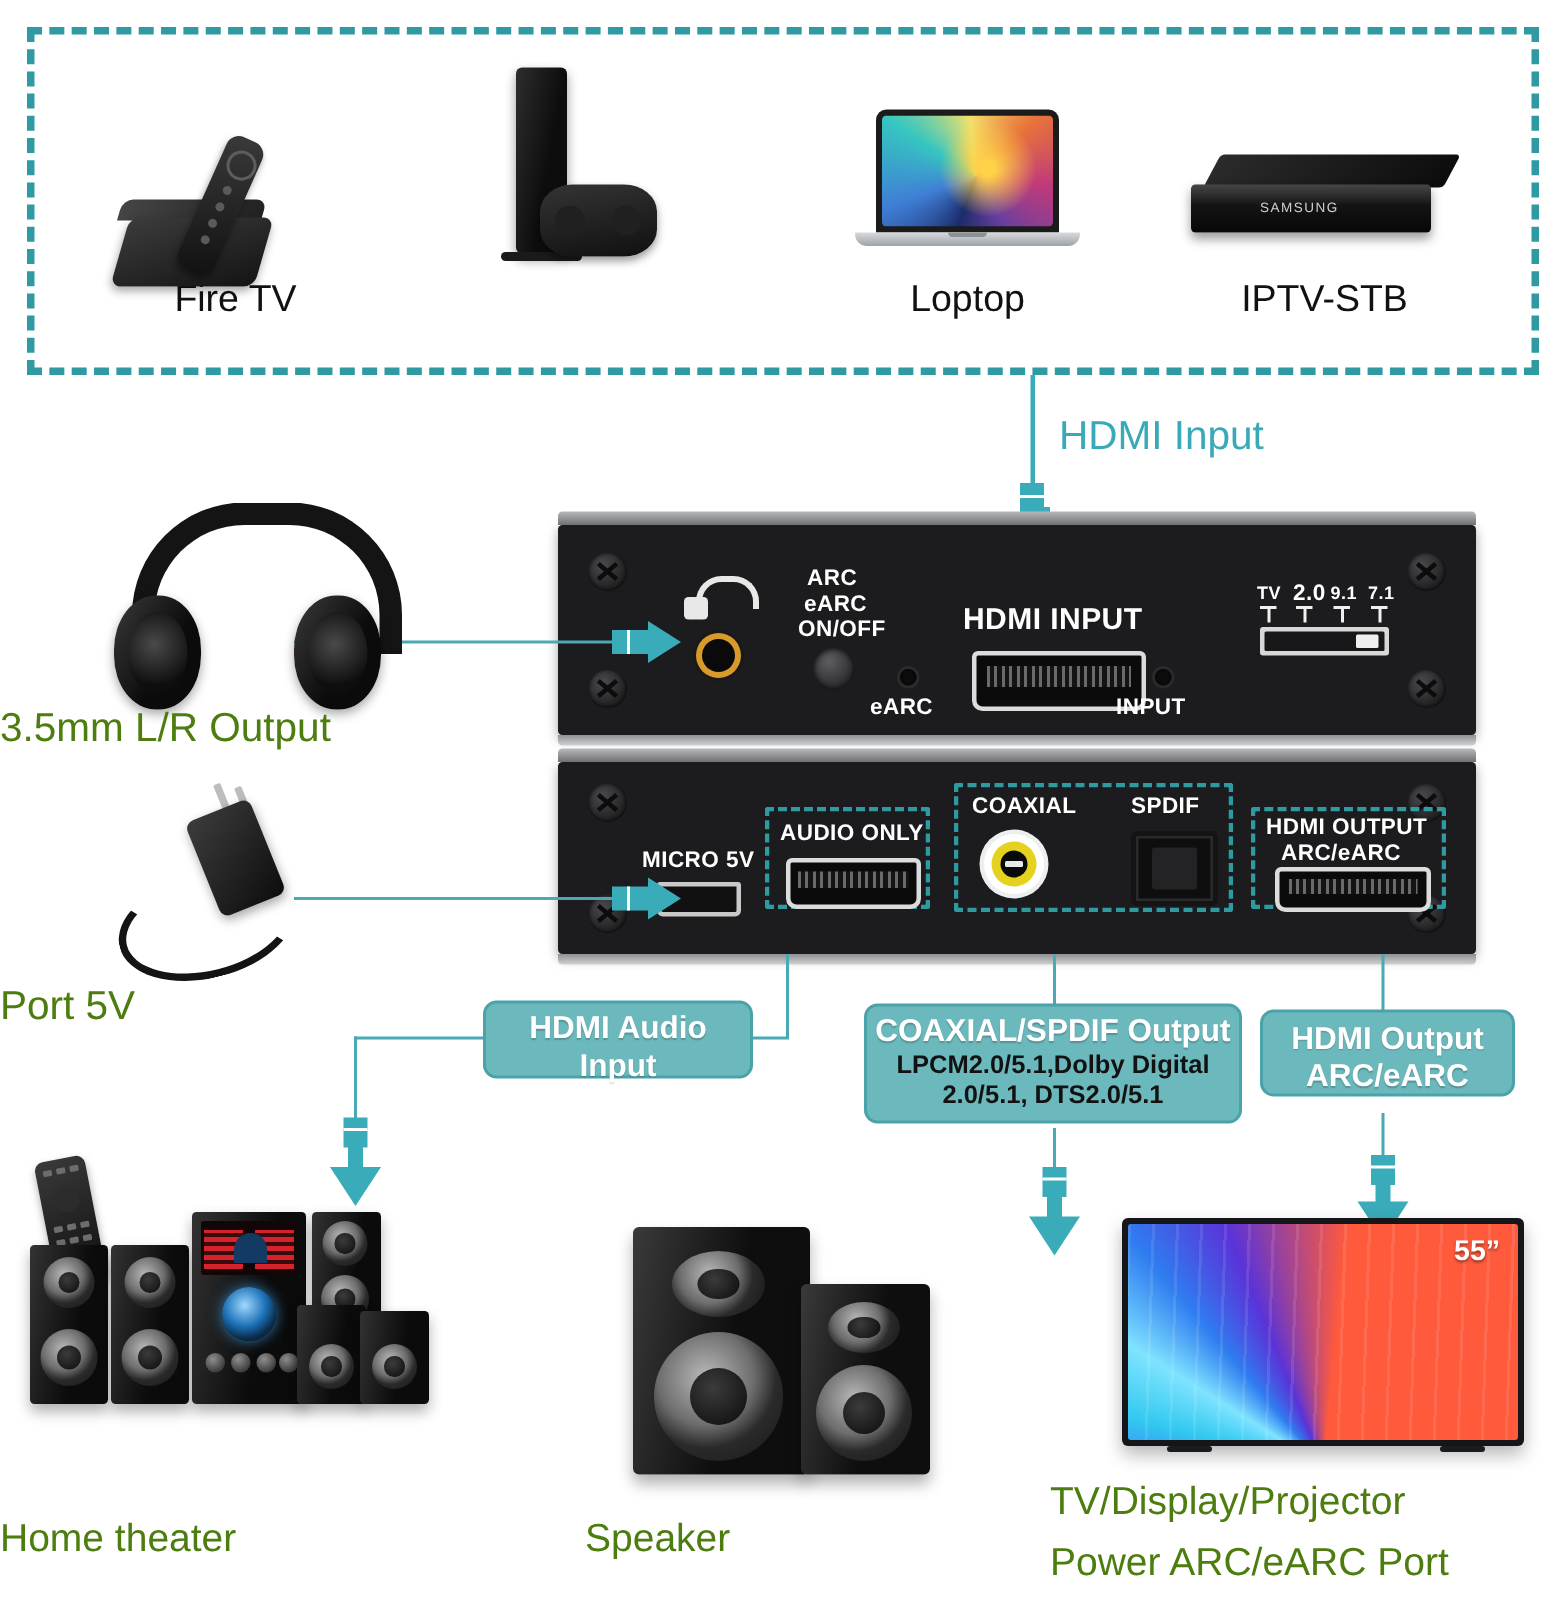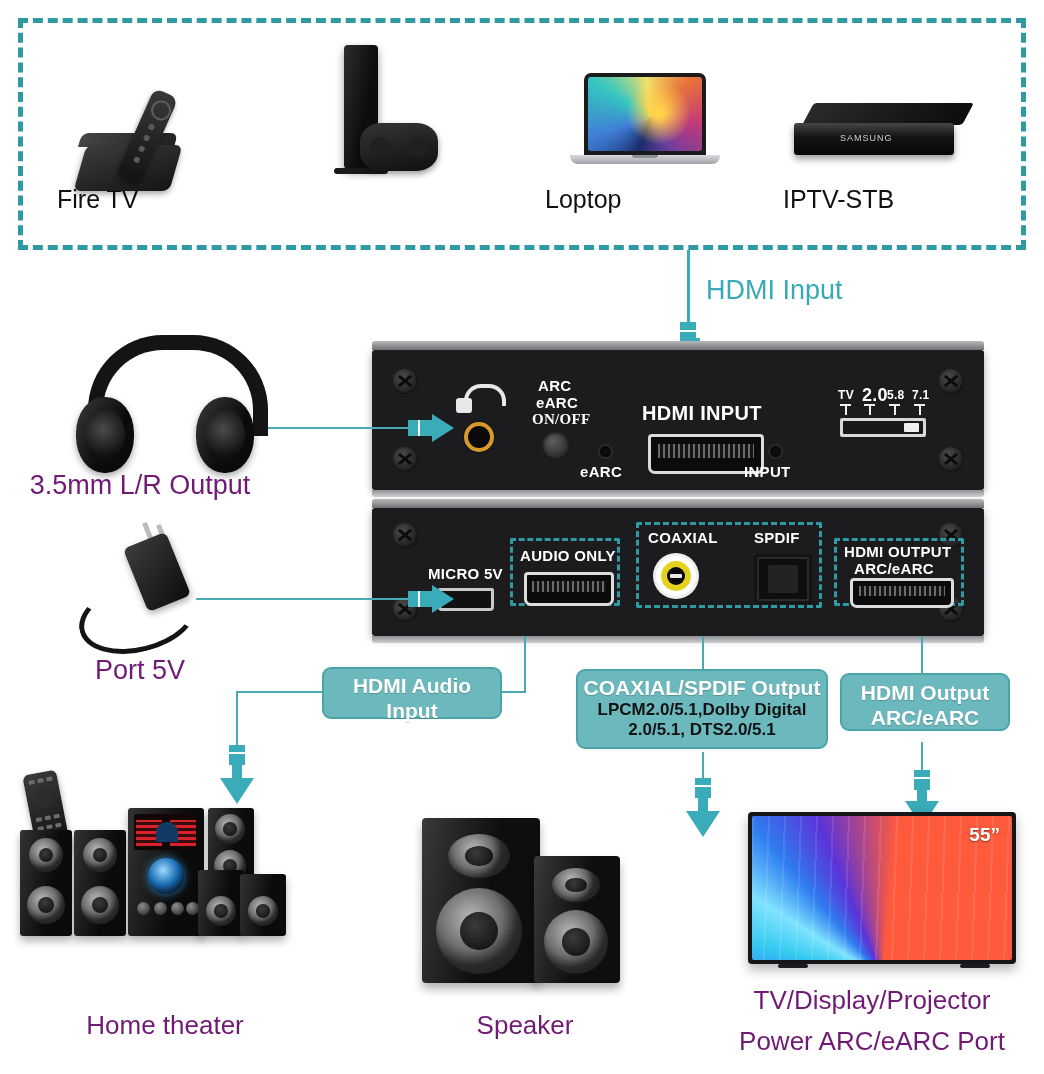--- a/index.html
+++ b/index.html
@@ -5,21 +5,21 @@
   html,body{margin:0;padding:0;background:#fff;}
   body{width:1044px;height:1074px;position:relative;overflow:hidden;
        font-family:"Liberation Sans",sans-serif;color:#111;}
   .abs{position:absolute;}
 
   
   #source-group{left:18px;top:18px;width:1008px;height:232px;
       border:5px dashed #2f9aa2;box-sizing:border-box;background:#fff;}
   .src-cell{position:absolute;top:14px;width:200px;height:200px;}
   .src-art{height:140px;display:flex;align-items:flex-end;justify-content:center;}
-  .src-label{text-align:left;font-size:25px;color:#111;margin-top:8px;
+  .src-label{text-align:center;font-size:25px;color:#111;margin-top:8px;
       font-family:"Liberation Sans",sans-serif;}
 
   
   .ftv-box{width:96px;height:46px;background:linear-gradient(160deg,#3c3c3c,#141414);
       border-radius:7px;transform:skewX(-16deg);box-shadow:0 3px 6px rgba(0,0,0,.35);}
   .ftv-top{position:absolute;left:8px;top:96px;width:96px;height:14px;
       background:linear-gradient(90deg,#454545,#222);border-radius:7px 7px 0 0;transform:skewX(-16deg);}
   .ftv-remote{position:absolute;left:62px;top:52px;width:26px;height:96px;
       background:linear-gradient(160deg,#3a3a3a,#111);border-radius:9px;
       transform:rotate(24deg);box-shadow:0 3px 5px rgba(0,0,0,.4);}
@@ -123,21 +123,21 @@
   .micro-usb{position:absolute;background:#111;border:3px solid #c9c9c9;border-radius:2px 2px 4px 4px;}
 
   
   .callout{position:absolute;background:#6cb9bd;border:2px solid #4aa3a8;border-radius:9px;
       text-align:center;box-sizing:border-box;}
   .callout .ctitle{color:#fff;font-weight:bold;font-size:21px;line-height:25px;
       text-shadow:0 1px 1px rgba(0,0,0,.22);}
   .callout .csub{color:#121212;font-weight:bold;font-size:17px;line-height:20px;}
 
   
-  .bcap{position:absolute;text-align:center;font-size:26px;color:#701a75;white-space:nowrap;}
+  .bcap{position:absolute;font-size:26px;color:#4d7c0f;white-space:nowrap;}
 
   .spk{position:absolute;background:linear-gradient(100deg,#3a3a3a,#0e0e0e 55%);border-radius:4px;
       box-shadow:0 6px 10px rgba(0,0,0,.3);}
   .drv{position:absolute;border-radius:50%;
       background:radial-gradient(circle at 40% 35%,#b9b9b9,#6d6d6d 42%,#2a2a2a 62%,#161616 100%);}
   .drv:after{content:"";position:absolute;left:28%;top:28%;width:44%;height:44%;border-radius:50%;
       background:radial-gradient(circle at 40% 35%,#3b3b3b,#0b0b0b);}
 
   .ht-col{position:absolute;background:linear-gradient(100deg,#333,#0b0b0b 60%);border-radius:3px;
       box-shadow:0 5px 9px rgba(0,0,0,.3);}
@@ -267,36 +267,36 @@
 
   <div class="hp-icon" style="left:92px;top:34px;">
     <div class="band"></div>
     <div class="cup" style="left:-2px;"></div>
     <div class="cup" style="right:-2px;"></div>
   </div>
   <div class="jack35" style="left:96px;top:76px;width:22px;height:22px;"></div>
 
   <div class="plabel" style="left:166px;top:28px;">ARC</div>
   <div class="plabel" style="left:164px;top:45px;">eARC</div>
-  <div class="plabel" style="left:160px;top:62px;font-family:Liberation Serif, serif;">ON/OFF</div>
+  <div class="plabel" style="left:160px;top:62px;">ON/OFF</div>
   <div class="btn-round" style="left:170px;top:82px;width:28px;height:28px;"></div>
 
   <div class="led" style="left:228px;top:96px;width:11px;height:11px;"></div>
   <div class="plabel" style="left:208px;top:114px;">eARC</div>
 
   <div class="plabel" style="left:270px;top:56px;font-size:20px;">HDMI INPUT</div>
   <div class="hdmi-port" style="left:276px;top:84px;width:110px;height:34px;"></div>
 
   <div class="led" style="left:398px;top:96px;width:11px;height:11px;"></div>
   <div class="plabel" style="left:372px;top:114px;">INPUT</div>
 
   <div class="abs" style="left:466px;top:38px;">
     <div class="plabel" style="left:0;top:0;font-size:12px;">TV</div>
-    <div class="plabel" style="left:24px;top:0;font-size:18px;">2.0</div>
-    <div class="plabel" style="left:49px;top:0;font-size:12px;">5.8</div>
+    <div class="plabel" style="left:24px;top:0;font-size:15px;">2.0</div>
+    <div class="plabel" style="left:49px;top:0;font-size:12px;">9.1</div>
     <div class="plabel" style="left:74px;top:0;font-size:12px;">7.1</div>
     <div class="tickbar" style="left:2px;top:16px;width:11px;"></div>
     <div class="tick" style="left:7px;top:16px;height:11px;"></div>
     <div class="tickbar" style="left:26px;top:16px;width:11px;"></div>
     <div class="tick" style="left:31px;top:16px;height:11px;"></div>
     <div class="tickbar" style="left:51px;top:16px;width:11px;"></div>
     <div class="tick" style="left:56px;top:16px;height:11px;"></div>
     <div class="tickbar" style="left:76px;top:16px;width:11px;"></div>
     <div class="tick" style="left:81px;top:16px;height:11px;"></div>
     <div class="sw-track" style="left:2px;top:30px;width:86px;height:19px;"></div>

